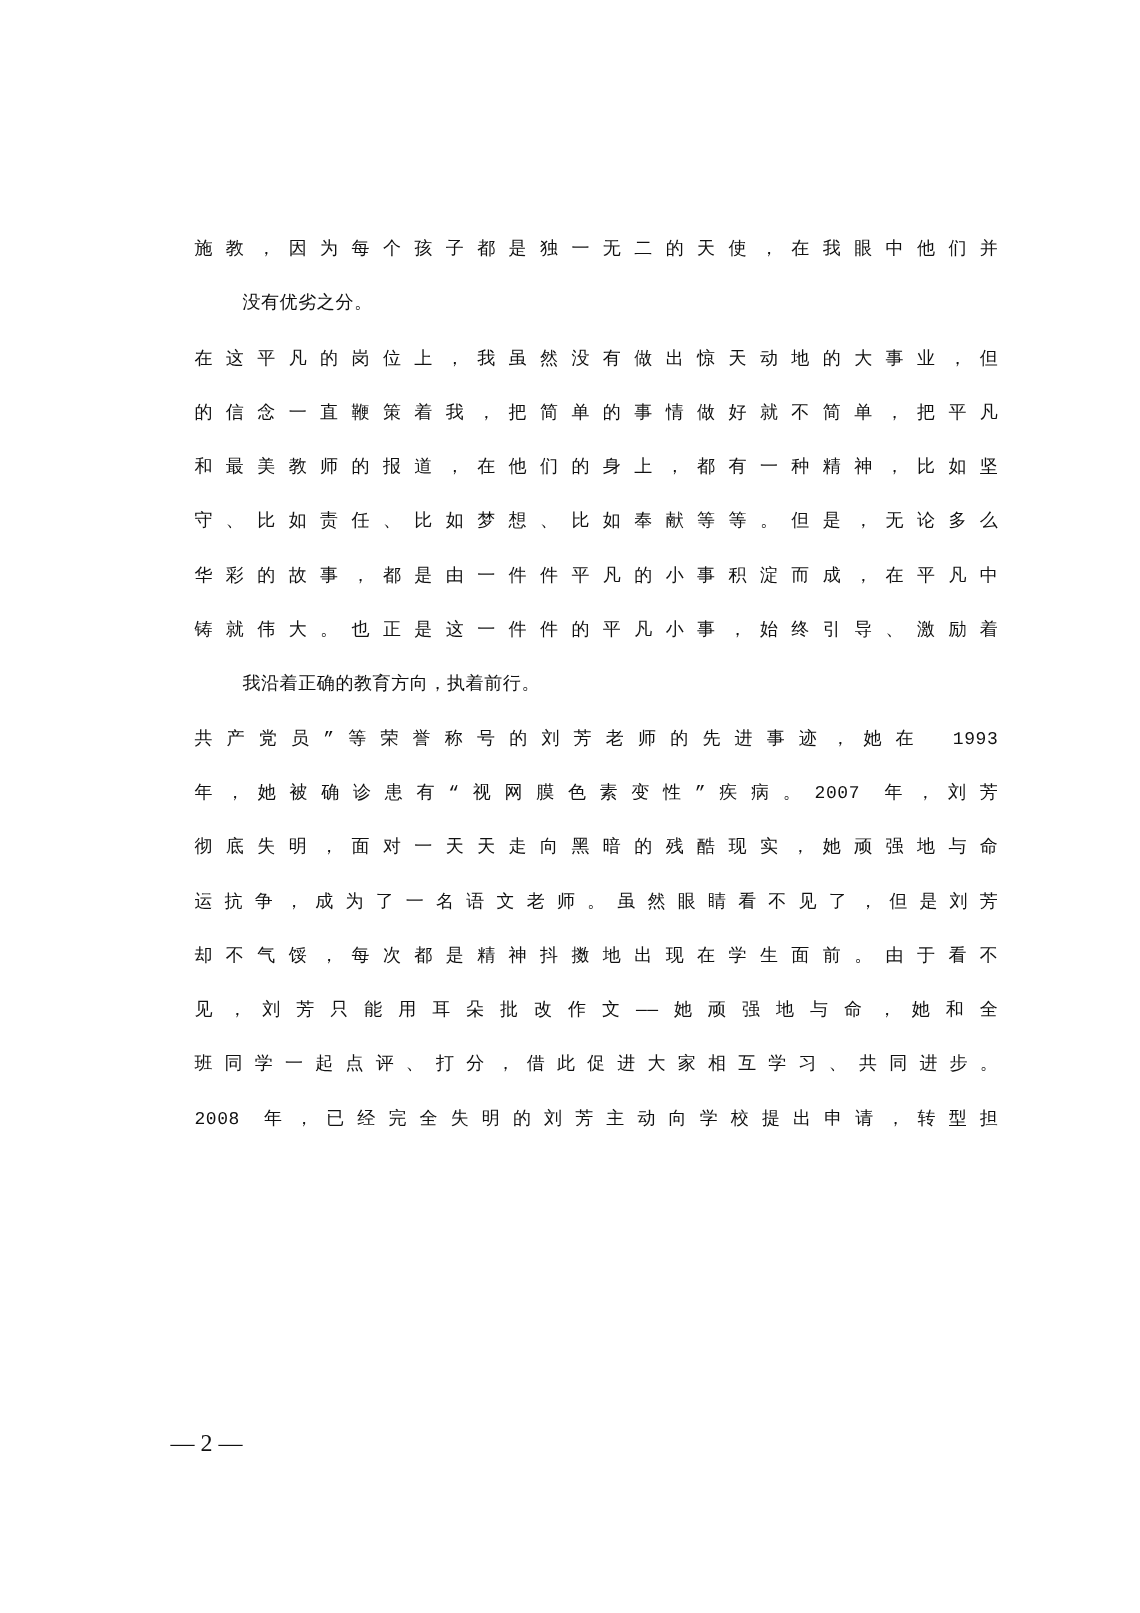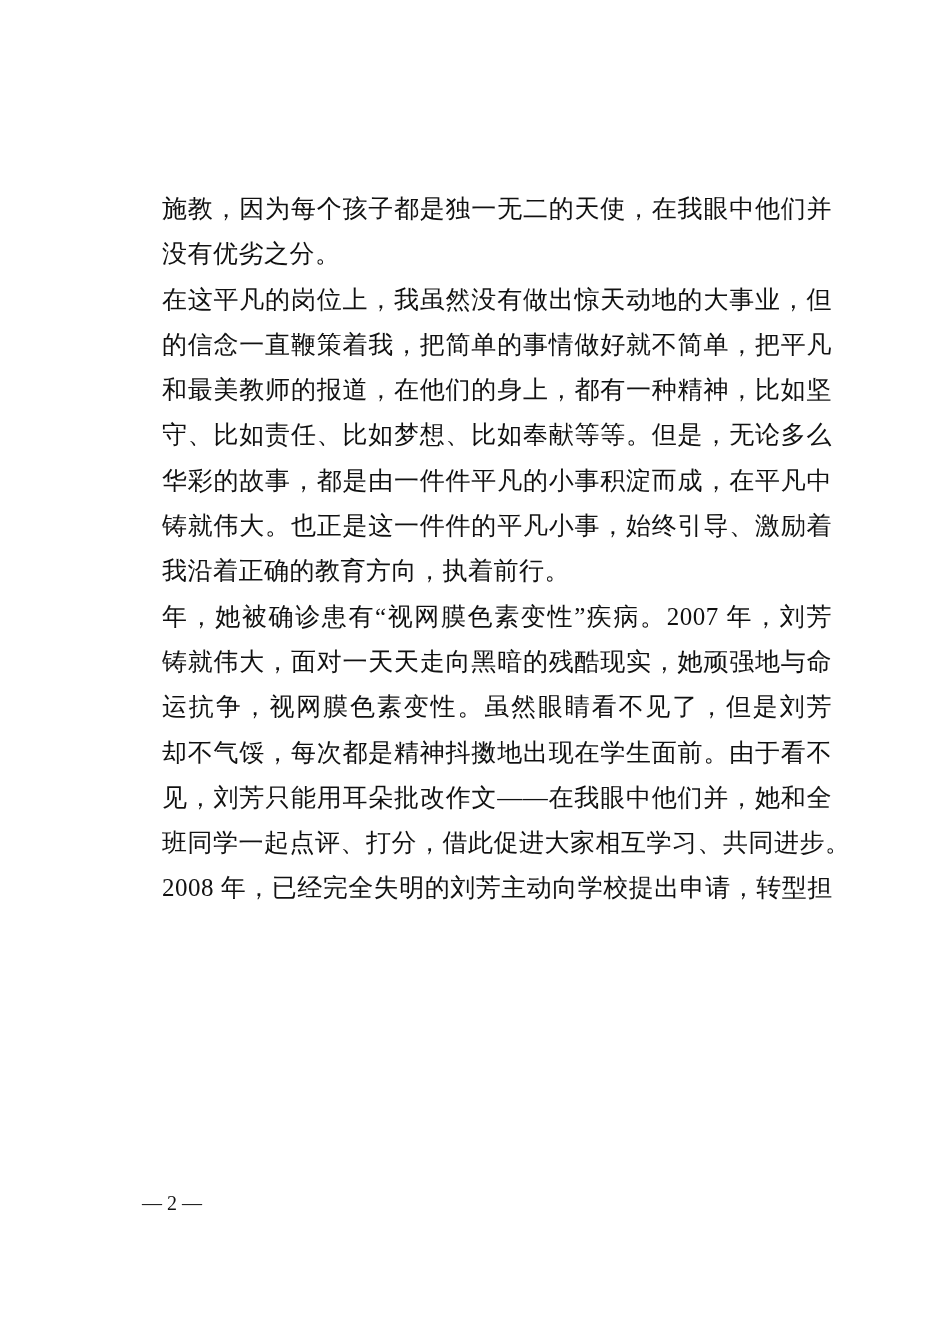--- a/index.html
+++ b/index.html
@@ -1,48 +1,49 @@
 <!DOCTYPE html>
 <html><head>
 <meta charset="utf-8">
 <style>
   html, body { margin: 0; padding: 0; background: #ffffff; }
   body { width: 950px; height: 1344px; position: relative; overflow: hidden; }
   .page { position: absolute; left: 0; top: 0; width: 950px; height: 1344px; background: #fff; }
   .body-text {
     position: absolute; left: 162px; top: 186px; width: 670px;
-    font-family: Liberation Serif, serif;
-    font-size: 25px; color: #111;
+    font-family: Liberation Mono, monospace;
+    font-size: 15px; color: #111;
   }
   .line {
     height: 45.3px; line-height: 45.3px; white-space: nowrap;
     text-align: justify; text-align-last: justify; letter-spacing: 0.5px;
   }
-  .line.last { text-align-last: left; }
+  .line.last { text-align-last: left; margin-left: 40px; }
   .page-number {
     position: absolute; left: 142px; top: 1192px;
     font-family: "Liberation Serif", serif; font-size: 20px; color: #111;
   }
 </style>
 </head>
 <body>
 
 <div class="page">
   <div class="body-text">
     <div class="line">施教，因为每个孩子都是独一无二的天使，在我眼中他们并</div>
     <div class="line last">没有优劣之分。</div>
     <div class="line">在这平凡的岗位上，我虽然没有做出惊天动地的大事业，但</div>
     <div class="line">的信念一直鞭策着我，把简单的事情做好就不简单，把平凡</div>
     <div class="line">和最美教师的报道，在他们的身上，都有一种精神，比如坚</div>
     <div class="line">守、比如责任、比如梦想、比如奉献等等。但是，无论多么</div>
     <div class="line">华彩的故事，都是由一件件平凡的小事积淀而成，在平凡中</div>
     <div class="line">铸就伟大。也正是这一件件的平凡小事，始终引导、激励着</div>
     <div class="line last">我沿着正确的教育方向，执着前行。</div>
+    <div class="line">共产党员”等荣誉称号的刘芳老师的先进事迹，她在 1993</div>
     <div class="line">年，她被确诊患有“视网膜色素变性”疾病。2007 年，刘芳</div>
-    <div class="line">铸就伟大，面对一天天走向黑暗的残酷现实，她顽强地与命</div>
-    <div class="line">运抗争，视网膜色素变性。虽然眼睛看不见了，但是刘芳</div>
+    <div class="line">彻底失明，面对一天天走向黑暗的残酷现实，她顽强地与命</div>
+    <div class="line">运抗争，成为了一名语文老师。虽然眼睛看不见了，但是刘芳</div>
     <div class="line">却不气馁，每次都是精神抖擞地出现在学生面前。由于看不</div>
-    <div class="line">见，刘芳只能用耳朵批改作文——在我眼中他们并，她和全</div>
+    <div class="line">见，刘芳只能用耳朵批改作文——她顽强地与命，她和全</div>
     <div class="line">班同学一起点评、打分，借此促进大家相互学习、共同进步。</div>
     <div class="line">2008 年，已经完全失明的刘芳主动向学校提出申请，转型担</div>
   </div>
   <div class="page-number">— 2 —</div>
 </div>
 
 </body></html>

